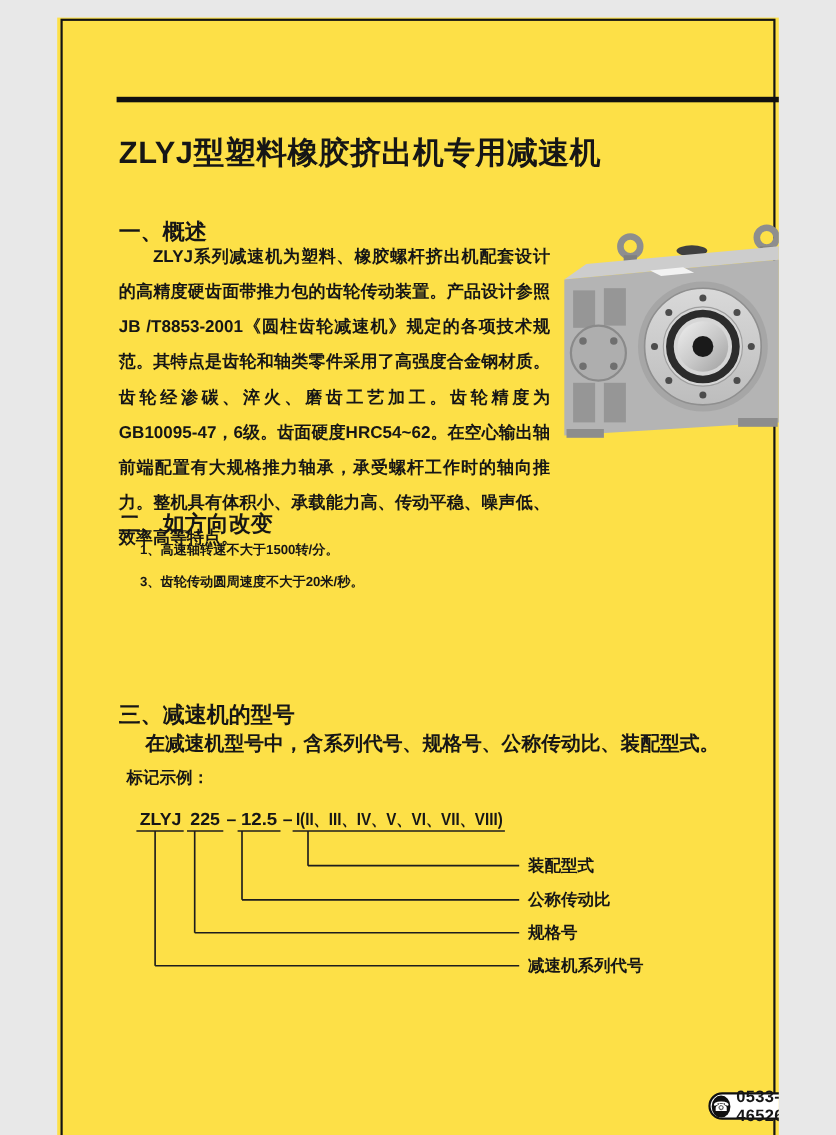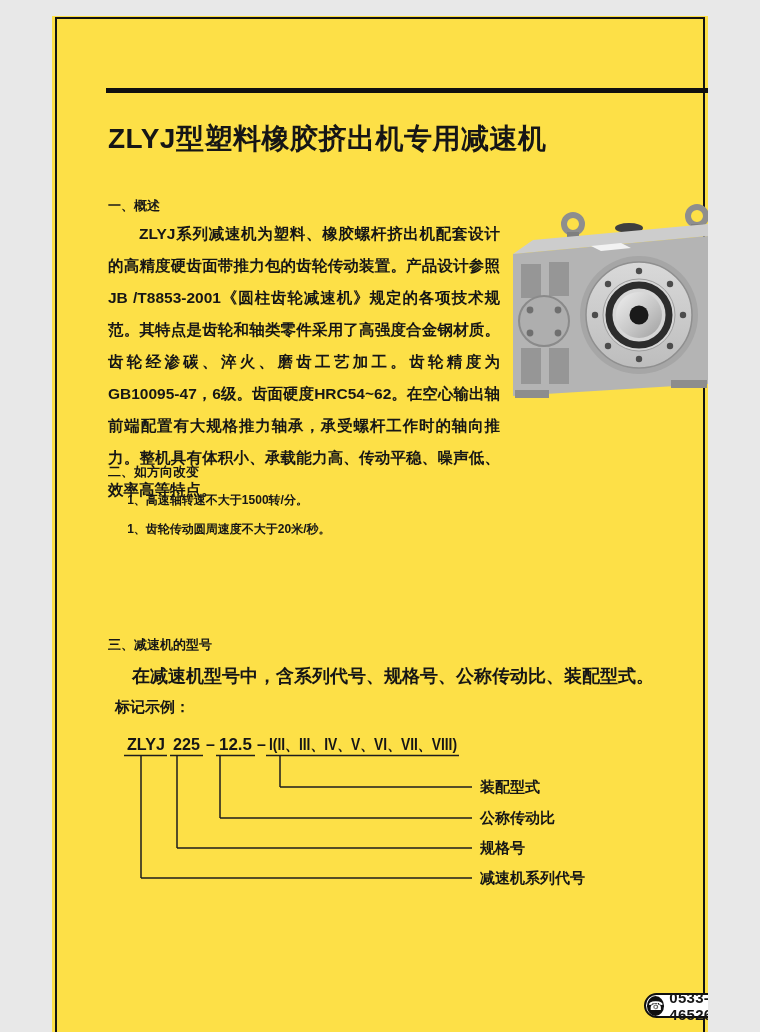--- a/index.html
+++ b/index.html
@@ -6,21 +6,21 @@
   .page {
     position:relative; width:656px; height:1032px; margin:16px auto;
     background:#fde047; color:#161616; overflow:hidden;
     font-family:"Liberation Sans","DejaVu Sans",sans-serif;
   }
   .frame { position:absolute; left:3px; top:1px; right:3px; bottom:3px;
     border:2px solid #141414; pointer-events:none; }
   .rule { position:absolute; left:54px; top:72px; width:651px; height:5px; background:#101010; }
   .title { position:absolute; left:56px; top:104px; margin:0;
     font-size:28px; font-weight:800; letter-spacing:.5px; }
-  .h2 { position:absolute; margin:0; font-size:13px; font-weight:800; }
+  .h2 { position:absolute; margin:0; font-size:20px; font-weight:800; }
   #h-overview { left:56px; top:181px; }
   #h-scope    { left:56px; top:447px; }
   #h-model    { left:56px; top:620px; }
   .overview-body { position:absolute; left:56px; top:202px; width:392px; margin:0;
     font-size:15.5px; font-weight:600; line-height:32px; text-align:justify; text-indent:2em; }
   .photo { position:absolute; left:447px; top:186px; width:286px; height:200px; }
   .scope { position:absolute; left:56px; top:470px; width:650px;
     font-size:12px; font-weight:600; line-height:28.5px; }
   .scope p { margin:0; text-indent:1.6em; }
   .scope p.wrap { text-align:justify; text-indent:2em; margin-top:3px; }
@@ -115,21 +115,21 @@
     <circle cx="140" cy="113" r="23" fill="url(#hub)"></circle>
     <circle cx="140" cy="113" r="9.5" fill="#1a1a1a"></circle>
 
     <rect x="16" y="188" width="34" height="8" fill="#8d8d8d"></rect>
     <rect x="172" y="178" width="36" height="8" fill="#8d8d8d"></rect>
   </svg>
 
   <h2 class="h2" id="h-scope">二、如方向改变</h2>
   <div class="scope">
     <p>1、高速轴转速不大于1500转/分。</p>
-    <p>1、齿轮传动圆周速度不大于20米/秒。</p>
+    <p>3、齿轮传动圆周速度不大于20米/秒。</p>
   </div>
 
   <h2 class="h2" id="h-model">三、减速机的型号</h2>
   <p class="model-intro">在减速机型号中，含系列代号、规格号、公称传动比、装配型式。</p>
   <p class="example-label">标记示例：</p>
 
   <svg class="diagram" width="665" height="170" viewBox="0 0 665 170">
     <text class="mtxt" x="20" y="22" textLength="38" lengthAdjust="spacingAndGlyphs">ZLYJ</text>
     <text class="mtxt" x="66" y="22" textLength="27" lengthAdjust="spacingAndGlyphs">225</text>
     <text class="mtxt" x="99" y="22">–</text>

